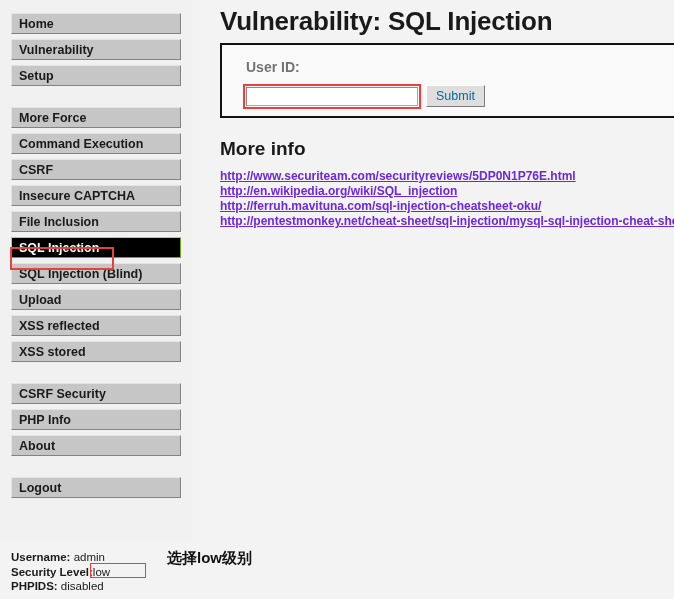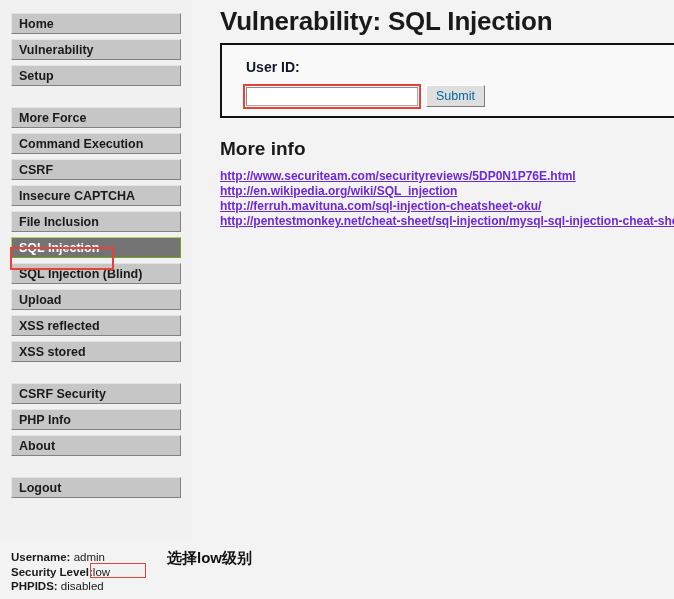--- a/index.html
+++ b/index.html
@@ -57,21 +57,21 @@
     font-weight: bold;
     font-size: 12.5px;
     color: #1a1a1a;
     padding-left: 7px;
     box-sizing: border-box;
     cursor: pointer;
     white-space: nowrap;
     overflow: hidden;
   }
   .nav-item.active {
-    background: #737373;
+    background: #000000;
     color: #ffffff;
     border-top: 1px solid #a9d95e;
     border-left: 1px solid #a9d95e;
     border-right: 1px solid #6fa41f;
     border-bottom: 1px solid #6fa41f;
   }
 
   
   .anno-active {
     position: absolute;
@@ -142,21 +142,21 @@
     border: 2px solid #111;
     box-sizing: border-box;
     position: relative;
   }
   .form-label {
     position: absolute;
     left: 24px;
     top: 14px;
     font-size: 14px;
     font-weight: bold;
-    color: #0f172a;
+    color: #737373;
   }
   .userid-input {
     position: absolute;
     left: 24px;
     top: 42px;
     width: 172px;
     height: 19px;
     background: #ffffff;
     border: 1px solid #a8a8a8;
     border-top-color: #8d8d8d;

